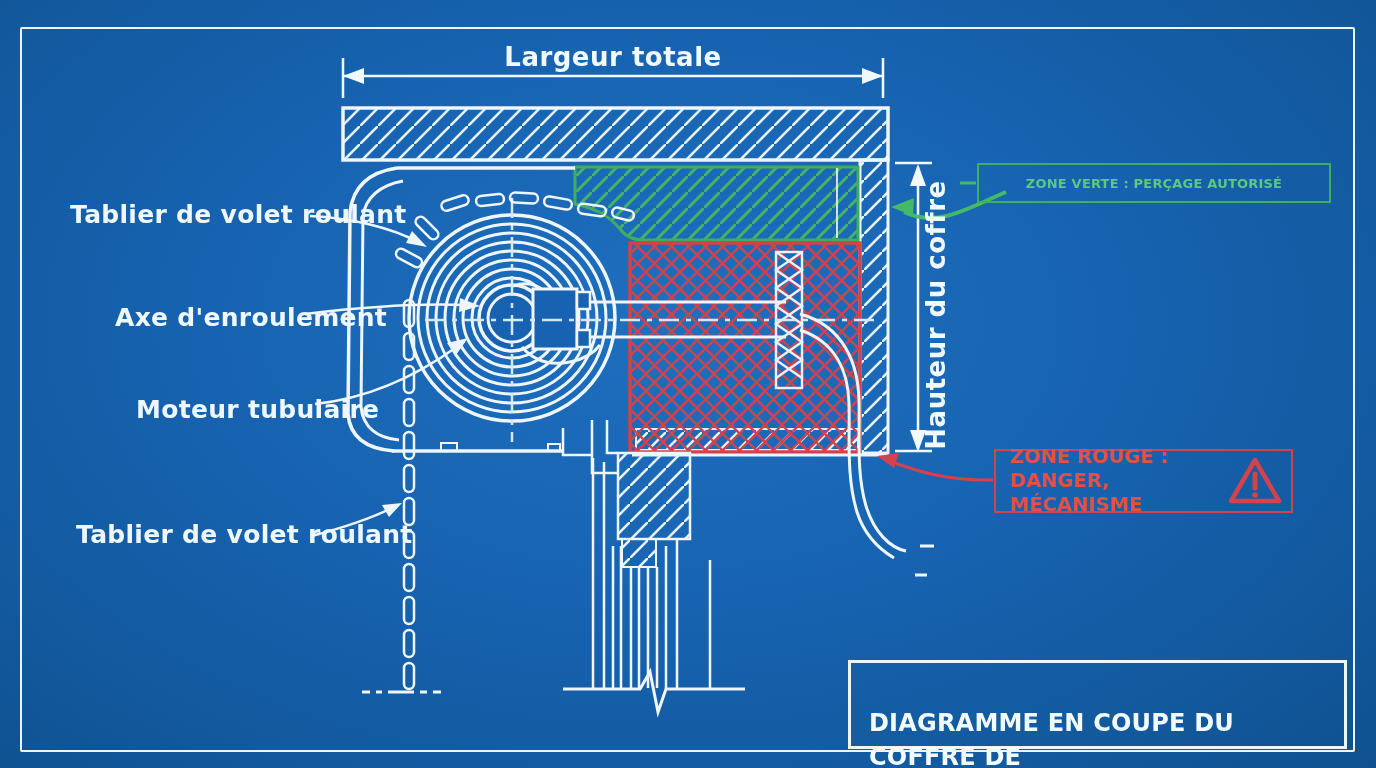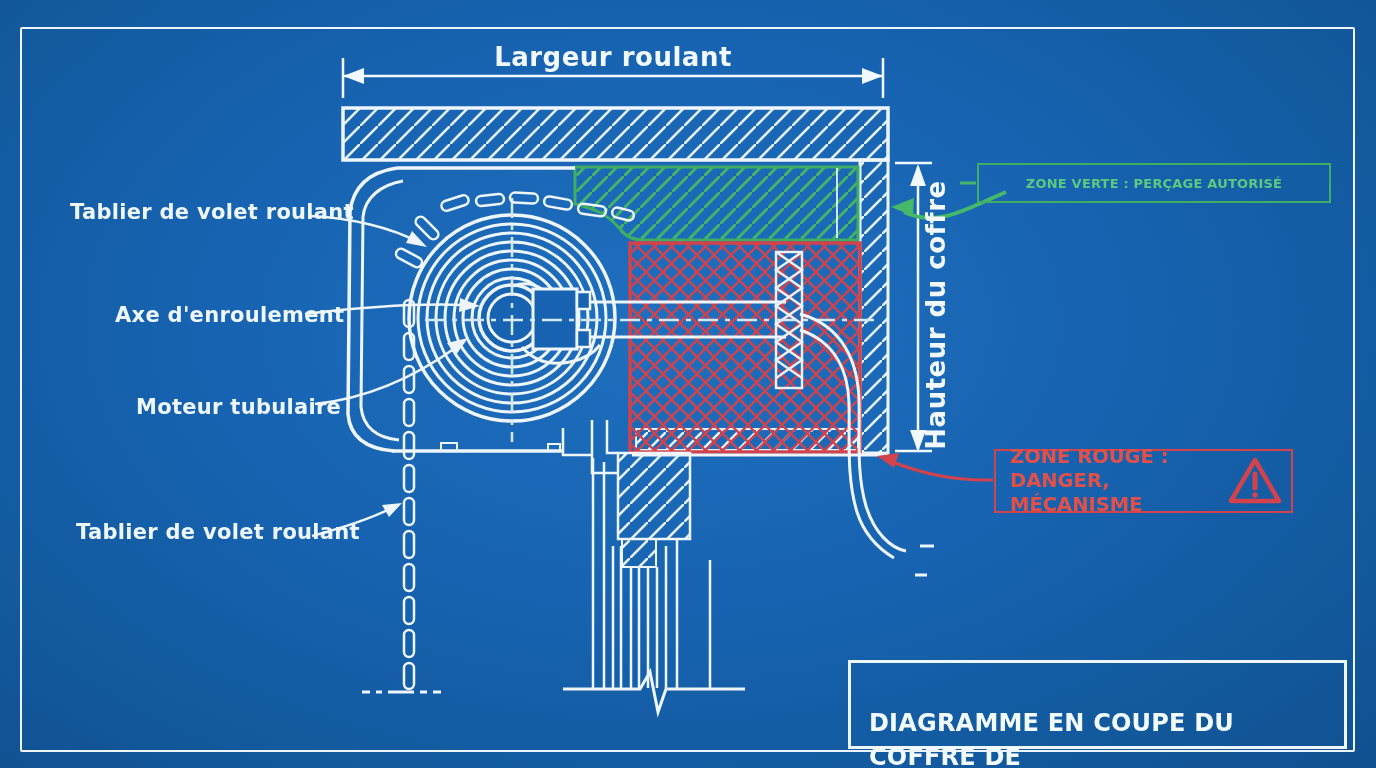--- a/index.html
+++ b/index.html
@@ -7,21 +7,21 @@
     position:relative;width:1376px;height:768px;overflow:hidden;
     background:radial-gradient(ellipse at 48% 42%, #1e6fbe 0%, #1763b1 45%, #135a9f 75%, #0f5190 100%);
     font-family:"DejaVu Sans", sans-serif;
   }
   .frame{
     position:absolute;left:20px;top:27px;right:21px;bottom:16px;
     border:2.5px solid #edf5fa;border-radius:2px;pointer-events:none;
   }
   svg.draw{position:absolute;left:0;top:0;}
   .lbl{
-    position:absolute;color:#eef7fc;font-weight:700;font-size:21px;
+    position:absolute;color:#eef7fc;font-weight:700;font-size:25px;
     white-space:nowrap;letter-spacing:.3px;
   }
   .lbl.small{font-size:24px;line-height:29px;}
   .dim-label{position:absolute;color:#f1f9fd;font-weight:700;font-size:26px;text-align:center;letter-spacing:.5px;}
   .dim-label.vert{transform:rotate(-90deg);transform-origin:center center;}
   .zone-box{
     position:absolute;display:flex;align-items:center;justify-content:center;
     box-sizing:border-box;white-space:nowrap;
   }
   .zone-box.green{
@@ -206,21 +206,21 @@
       <path d="M1006,192 C968,208 938,228 904,212" stroke-width="4" fill="none"></path>
       <path d="M891,207 L914,198 L913,216 Z" stroke="none"></path>
     </g>
 
     <g stroke="#d4424b" fill="#d4424b">
       <path d="M993,480 C950,481 918,472 890,461" stroke-width="3" fill="none"></path>
       <path d="M877,456 L899,453 L894,468 Z" stroke="none"></path>
     </g>
   </svg>
 
-  <div class="dim-label" style="left:343px;top:42px;width:540px;">Largeur roulant</div>
+  <div class="dim-label" style="left:343px;top:42px;width:540px;">Largeur totale</div>
 
   <div class="dim-label vert" style="left:796px;top:295px;width:290px;height:40px;">Hauteur du coffre</div>
 
   <div class="lbl" style="left:70px;top:200px;">Tablier de volet roulant</div>
 
   <div class="lbl" style="left:115px;top:303px;text-align:center;">Axe d'enroulement</div>
 
   <div class="lbl" style="left:136px;top:395px;">Moteur tubulaire</div>
 
   <div class="lbl" style="left:76px;top:520px;">Tablier de volet roulant</div>

